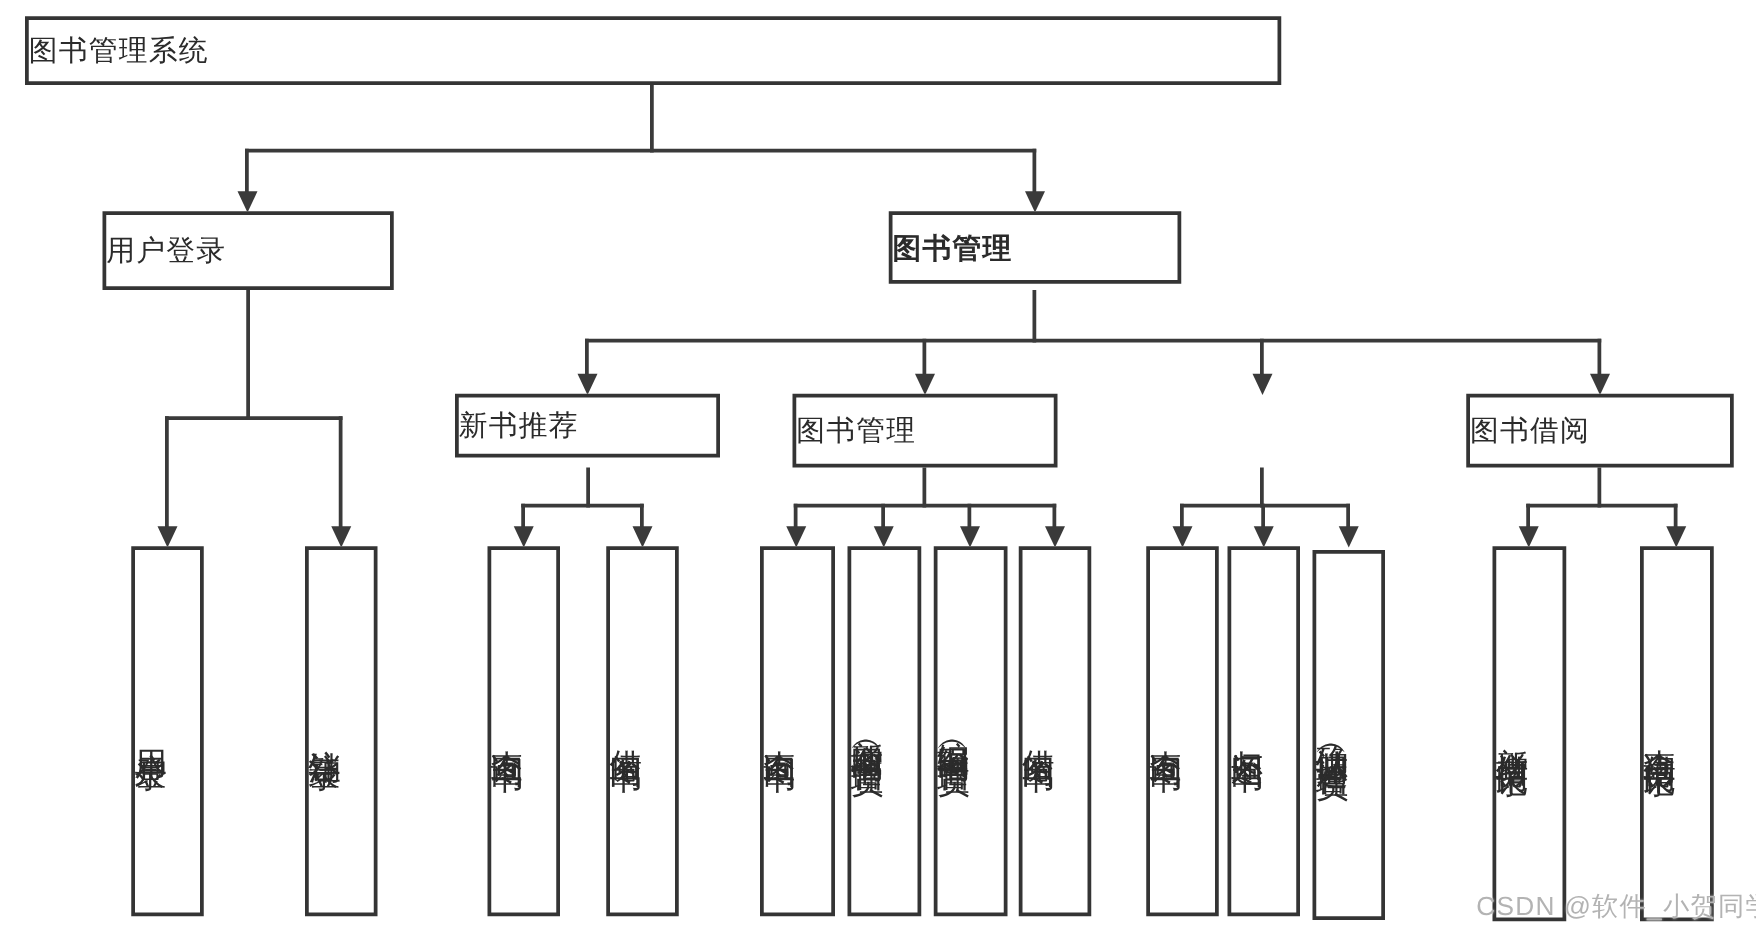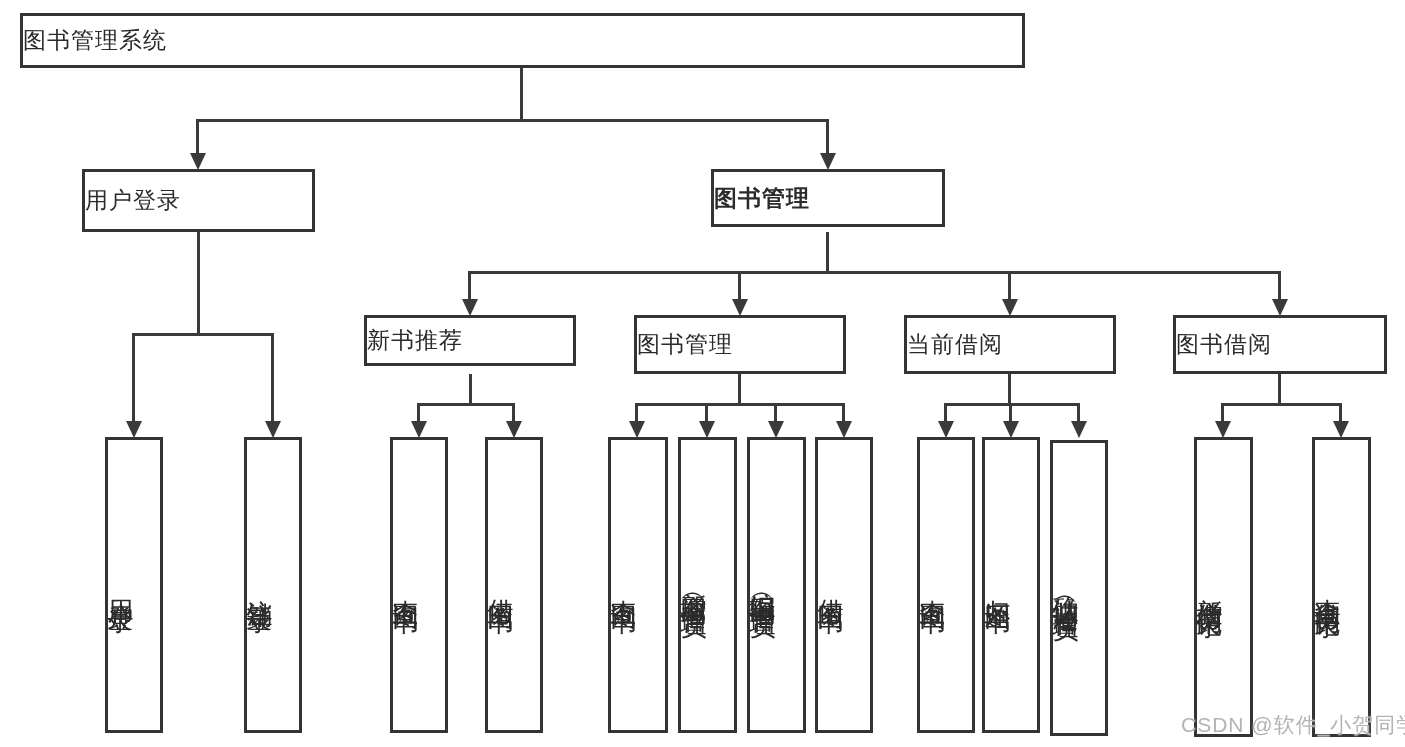--- a/index.html
+++ b/index.html
@@ -100,23 +100,20 @@
     <div class="arrow-down" style="left:1002px; top:299px;"></div>
     <div class="arrow-down" style="left:1272px; top:299px;"></div>
   </div>
 
   <div class="box" style="left:364px; top:315px; width:212px; height:51px;">
     <span class="hlabel">新书推荐</span>
   </div>
   <div class="box" style="left:634px; top:315px; width:212px; height:59px;">
     <span class="hlabel">图书管理</span>
   </div>
-  <div class="box" style="left:904px; top:315px; width:212px; height:59px;">
-    <span class="hlabel">当前借阅</span>
-  </div>
   <div class="box" style="left:1173px; top:315px; width:214px; height:59px;">
     <span class="hlabel">图书借阅</span>
   </div>
 
   <div>
     <div class="vl" style="left:469px; top:374px; height:32px;"></div>
     <div class="hl" style="left:417px; top:403px; width:98px;"></div>
     <div class="vl" style="left:417px; top:403px; height:20px;"></div>
     <div class="vl" style="left:512px; top:403px; height:20px;"></div>
     <div class="arrow-down" style="left:411px; top:421px;"></div>

